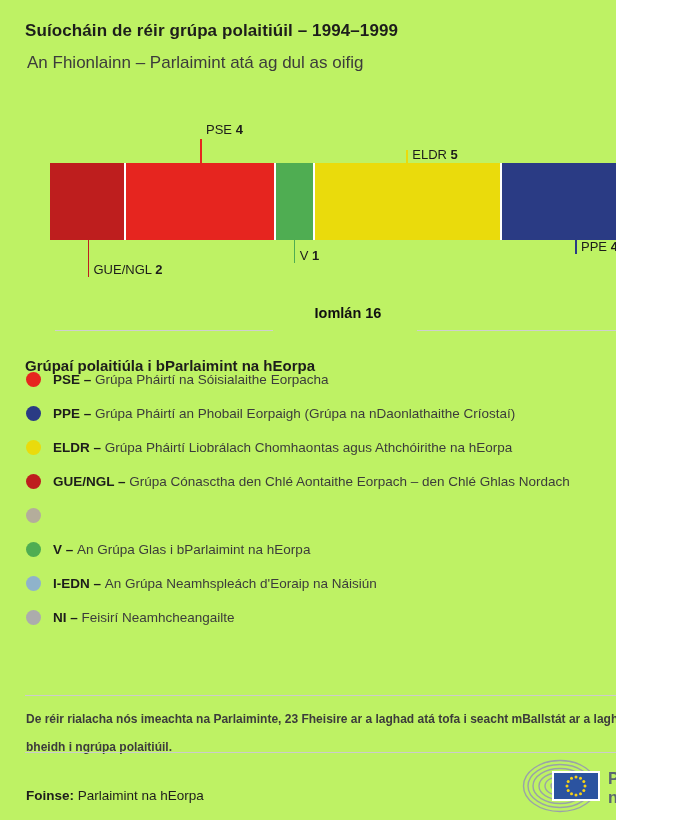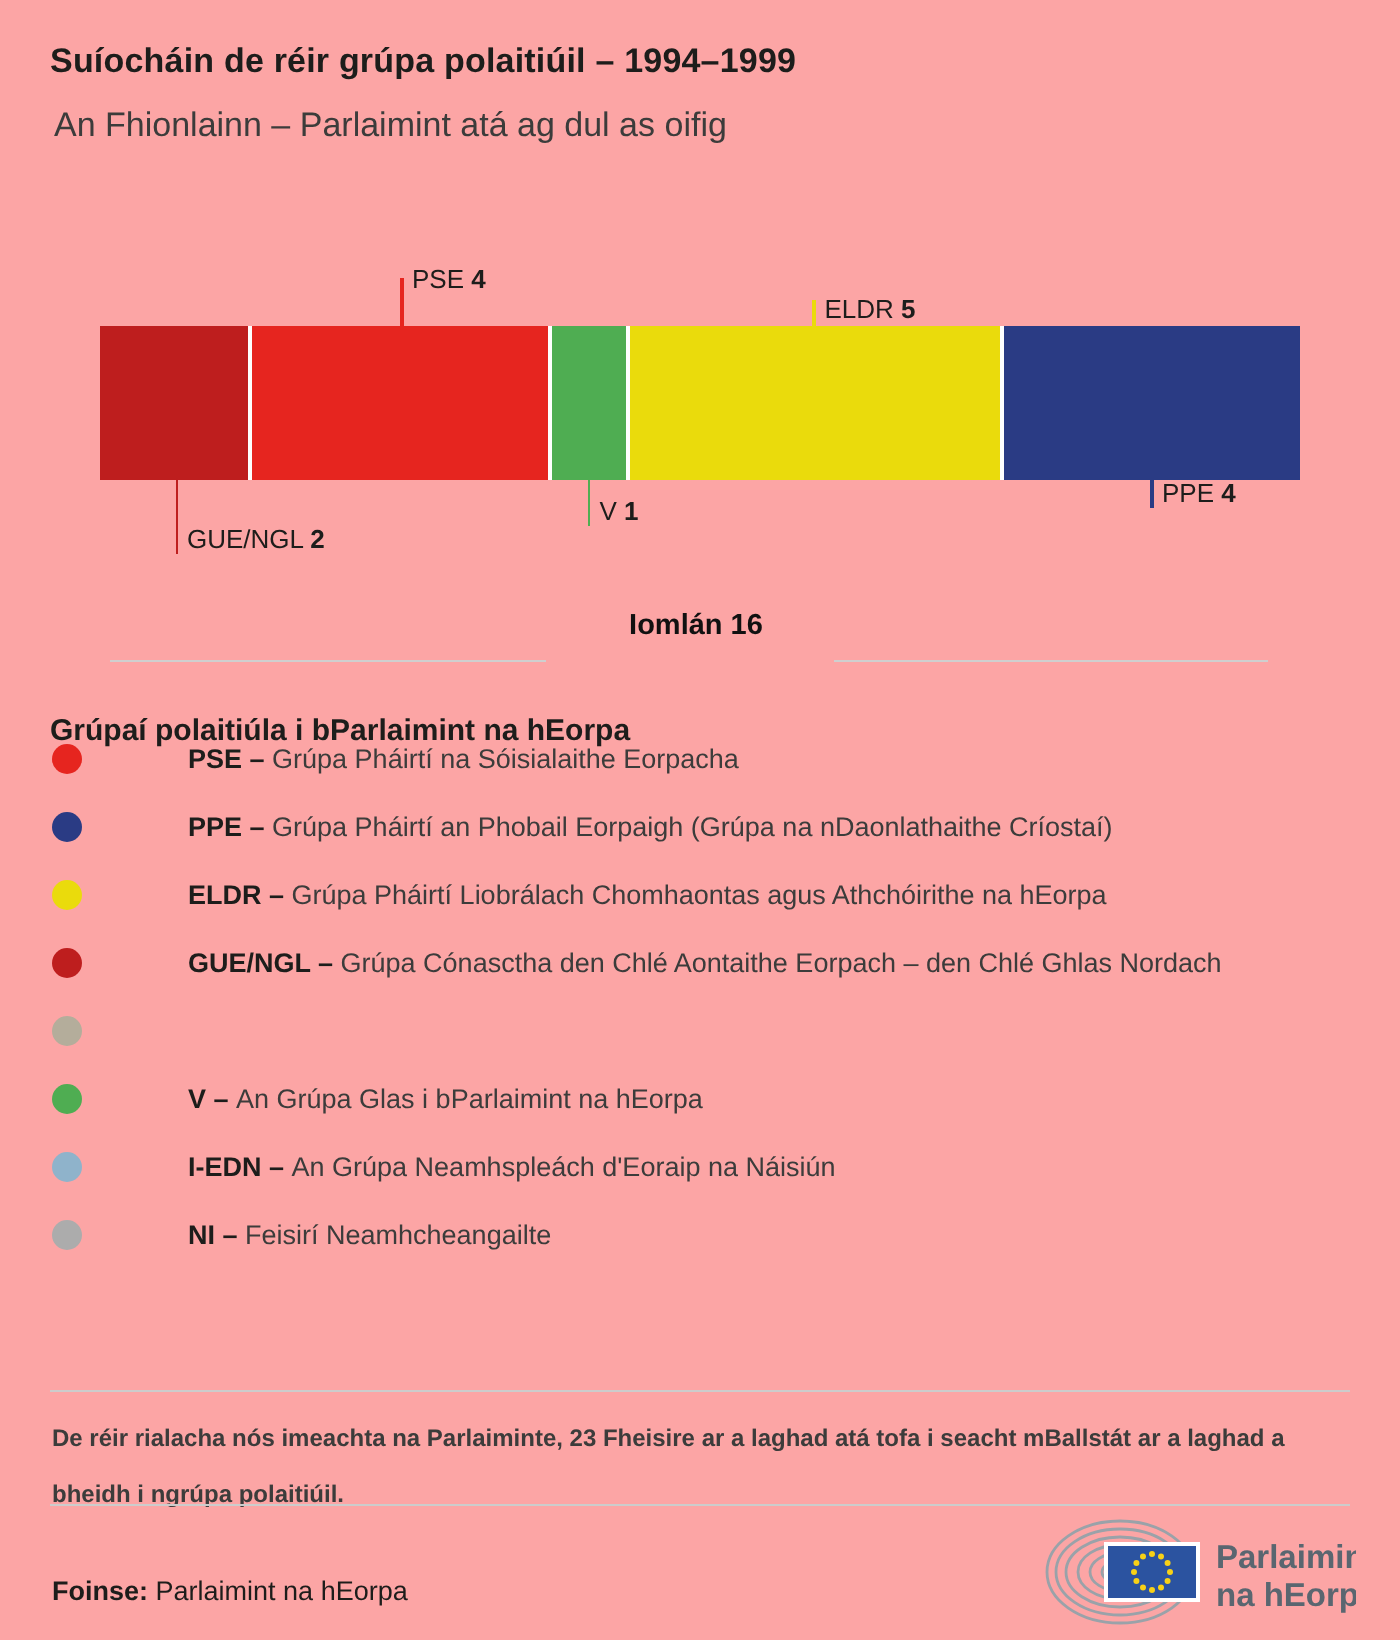--- a/index.html
+++ b/index.html
@@ -1,17 +1,17 @@
 <!DOCTYPE html>
 <html><head>
 <meta charset="utf-8">
 <style>
   html,body{margin:0;padding:0;background:#fff;}
   #app{
-    position:relative;width:700px;height:820px;background:#fca5a5;
+    position:relative;width:616px;height:820px;background:#bef264;
     font-family:"Liberation Sans",sans-serif;color:#1d1d1b;overflow:hidden;
   }
   .abs{position:absolute;}
   
   .title{left:25px;top:21px;font-size:17px;font-weight:bold;color:#1d1d1b;letter-spacing:.1px;}
   .subtitle{left:27px;top:53px;font-size:17px;font-weight:normal;color:#3c3c3b;}
   
   #chart{left:0;top:0;width:700px;height:300px;}
   #seat-bar{
     position:absolute;left:50px;top:163px;width:600px;height:77px;
@@ -28,21 +28,21 @@
   #total-block{
     left:278px;top:303px;width:140px;text-align:center;
     font-family:Liberation Sans, sans-serif;font-weight:bold;font-size:14.5px;
     line-height:21px;color:#111;
   }
   
   .legend-heading{left:25px;top:357px;font-size:15px;font-weight:bold;color:#1d1d1b;}
   #legend{left:26px;top:362px;width:650px;}
   .legend-row{display:flex;align-items:center;height:34px;}
   .dot{width:15px;height:15px;border-radius:50%;flex:0 0 15px;margin-right:12px;}
-  .legend-text{font-size:13.5px;color:#3c3c3b;margin-left:41px;}
+  .legend-text{font-size:13.5px;color:#3c3c3b;}
   .legend-text .code{font-weight:bold;color:#1d1d1b;}
   
   .rule{height:1px;background:#cccccc;left:25px;width:650px;}
   #rule-top{top:695px;}
   #rule-bottom{top:752px;}
   .footnote{left:26px;top:705px;width:648px;font-size:12px;line-height:28px;color:#3c3c3b;font-weight:bold;}
   
   .source{left:26px;top:788px;font-size:13.5px;color:#1d1d1b;}
   .source .src-label{font-weight:bold;margin-top:44px;}
   #logo{left:522px;top:756px;}
@@ -60,21 +60,21 @@
         <div class="seg" style="flex-grow: 2; background: rgb(190, 30, 30);"></div>
         <div class="seg" style="flex-grow: 4; background: rgb(230, 37, 31);"></div>
         <div class="seg" style="flex-grow: 1; background: rgb(79, 173, 82);"></div>
         <div class="seg" style="flex-grow: 5; background: rgb(234, 219, 12);"></div>
         <div class="seg" style="flex-grow: 4; background: rgb(42, 59, 132);"></div>
       </div>
 
   <div class="tick" style="left: 87.5px; background: rgb(190, 30, 30); top: 240px; height: 37px;"></div>
       <div class="tick-label" style="left: 93.5px; top: 262px;"><span>GUE/NGL </span><b>2</b></div>
       <div class="tick" style="left: 200px; background: rgb(230, 37, 31); top: 139px; height: 24px;"></div>
-      <div class="tick-label" style="left: 206px; top: 132px;"><span>PSE </span><b>4</b></div>
+      <div class="tick-label" style="left: 206px; top: 122px;"><span>PSE </span><b>4</b></div>
       <div class="tick" style="left: 293.75px; background: rgb(79, 173, 82); top: 240px; height: 23px;"></div>
       <div class="tick-label" style="left: 299.75px; top: 248px;"><span>V </span><b>1</b></div>
       <div class="tick" style="left: 406.25px; background: rgb(234, 219, 12); top: 150px; height: 13px;"></div>
       <div class="tick-label" style="left: 412.25px; top: 147px;"><span>ELDR </span><b>5</b></div>
       <div class="tick" style="left: 575px; background: rgb(42, 59, 132); top: 240px; height: 14px;"></div>
       <div class="tick-label" style="left: 581px; top: 239px;"><span>PPE </span><b>4</b></div>
     </div>
 
   <div class="abs total-rule" id="total-rule-left"></div>
   <div class="abs total-rule" id="total-rule-right"></div>

